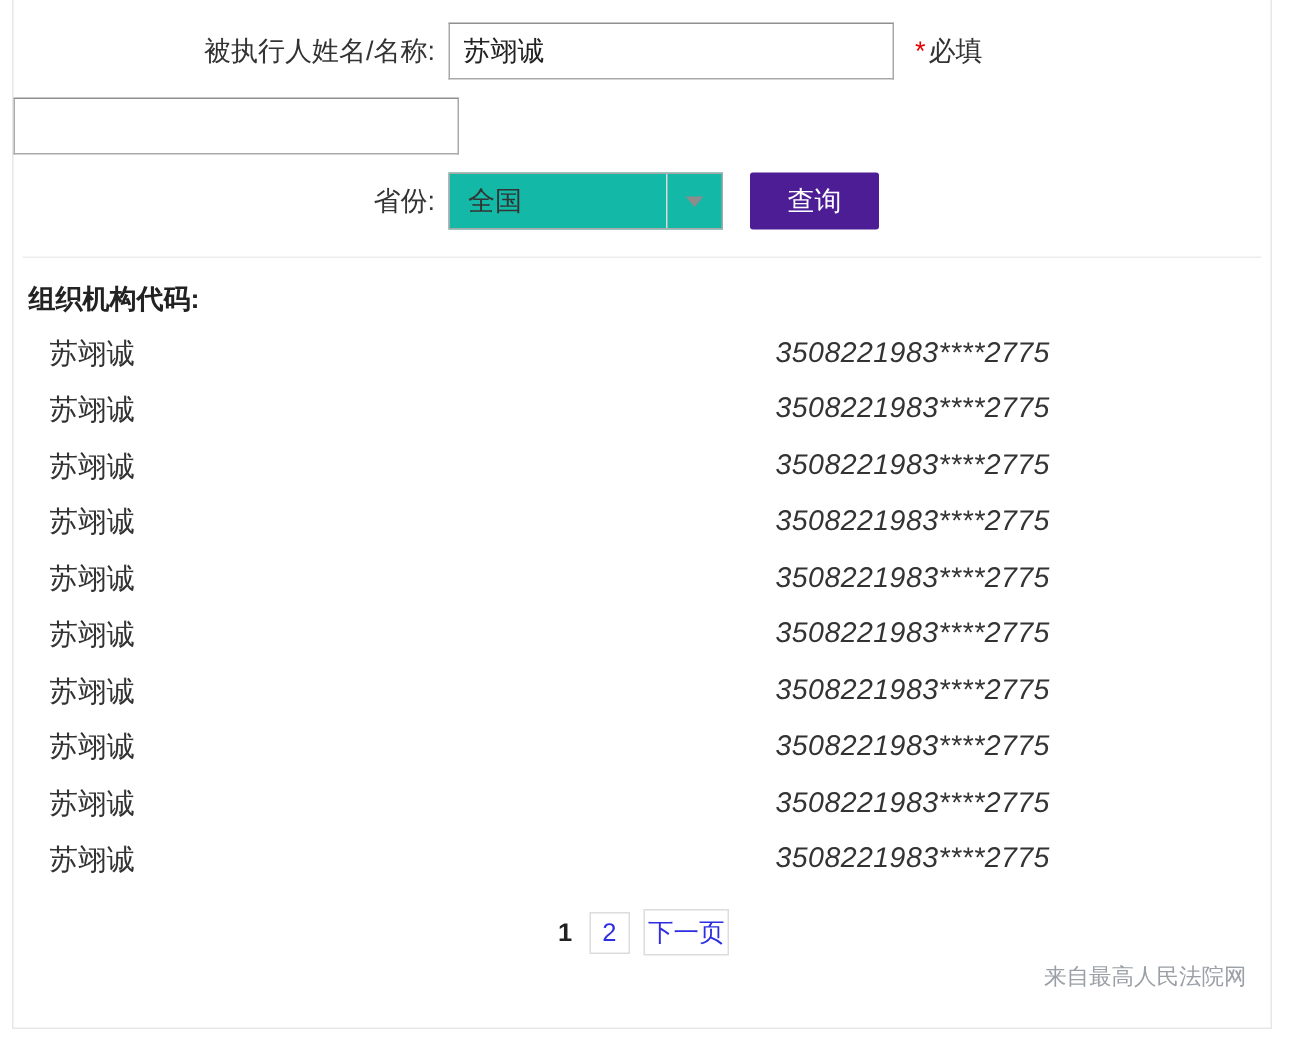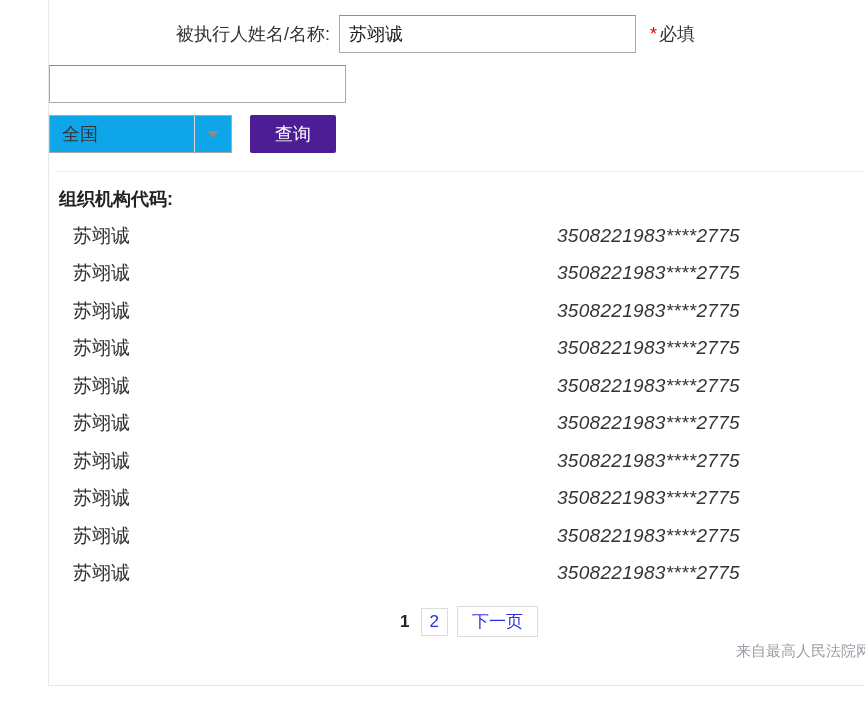--- a/index.html
+++ b/index.html
@@ -2,21 +2,21 @@
 <html><head>
 <meta charset="utf-8">
 <style>
   * { box-sizing: border-box; }
   html, body {
     margin: 0; padding: 0;
     background: #ffffff;
     font-family: "Liberation Sans", "DejaVu Sans", sans-serif;
     color: #333333;
   }
-  .page { width: 747px; height: 703px; position: relative; background: #fff; margin-left: 40px; }
+  .page { width: 747px; height: 703px; position: relative; background: #fff; }
 
   .panel {
     position: absolute;
     left: 8px; top: 0;
     width: 840px; height: 686px;
     border: 1px solid #e7e7e7;
     border-top: none;
     background: #fff;
   }
 
@@ -42,21 +42,21 @@
     outline: none;
     background: #fff;
   }
   .required-note { margin-left: 14px; font-size: 18px; color: #333; white-space: nowrap; }
   .required-star { color: #e60000; font-size: 18px; margin-right: 2px; }
 
   .select-box {
     width: 183px; height: 38px;
     border: 1px solid #a9a9a9;
     display: flex; align-items: stretch;
-    background: #0ea5e9;
+    background: #14b8a6;
     cursor: pointer;
     gap: 28px;
   }
   .select-value {
     flex: 1;
     display: flex; align-items: center;
     padding-left: 12px;
     font-size: 18px; color: #333;
   }
   .select-arrow-box {
@@ -112,21 +112,21 @@
   }
   .page-current { font-weight: bold; color: #222; padding: 3px 2px; }
   .page-link, .page-next {
     color: #2d2de1;
     border: 1px solid #dcdcdc;
     padding: 3px 8px;
     text-decoration: none;
     cursor: pointer;
     background: #fff;
   }
-  .page-next { padding: 3px 14px; }
+  .page-next { padding: 3px 2px; }
 
   
   .panel-footer {
     margin-top: 5px;
     text-align: right;
     padding-right: 16px;
     font-size: 15px;
     color: #9aa0a6;
   }
 </style>
@@ -142,20 +142,21 @@
         <div class="form-label">被执行人姓名/名称:</div>
         <input class="text-input" type="text" value="苏翊诚" style="">
         <div class="required-note"><span class="required-star">*</span><span>必填</span></div>
       </div>
 
       <div class="form-row">
         <input class="text-input" type="text" value="" style="">
       </div>
 
       <div class="form-row">
+        <div class="form-label">省份:</div>
         <div class="select-box">
           <div class="select-value">全国</div>
           <div class="select-arrow-box">
             <div class="arrow-down"></div>
           </div>
         </div>
         <button class="search-btn">查询</button>
       </div>
 
     </div>

